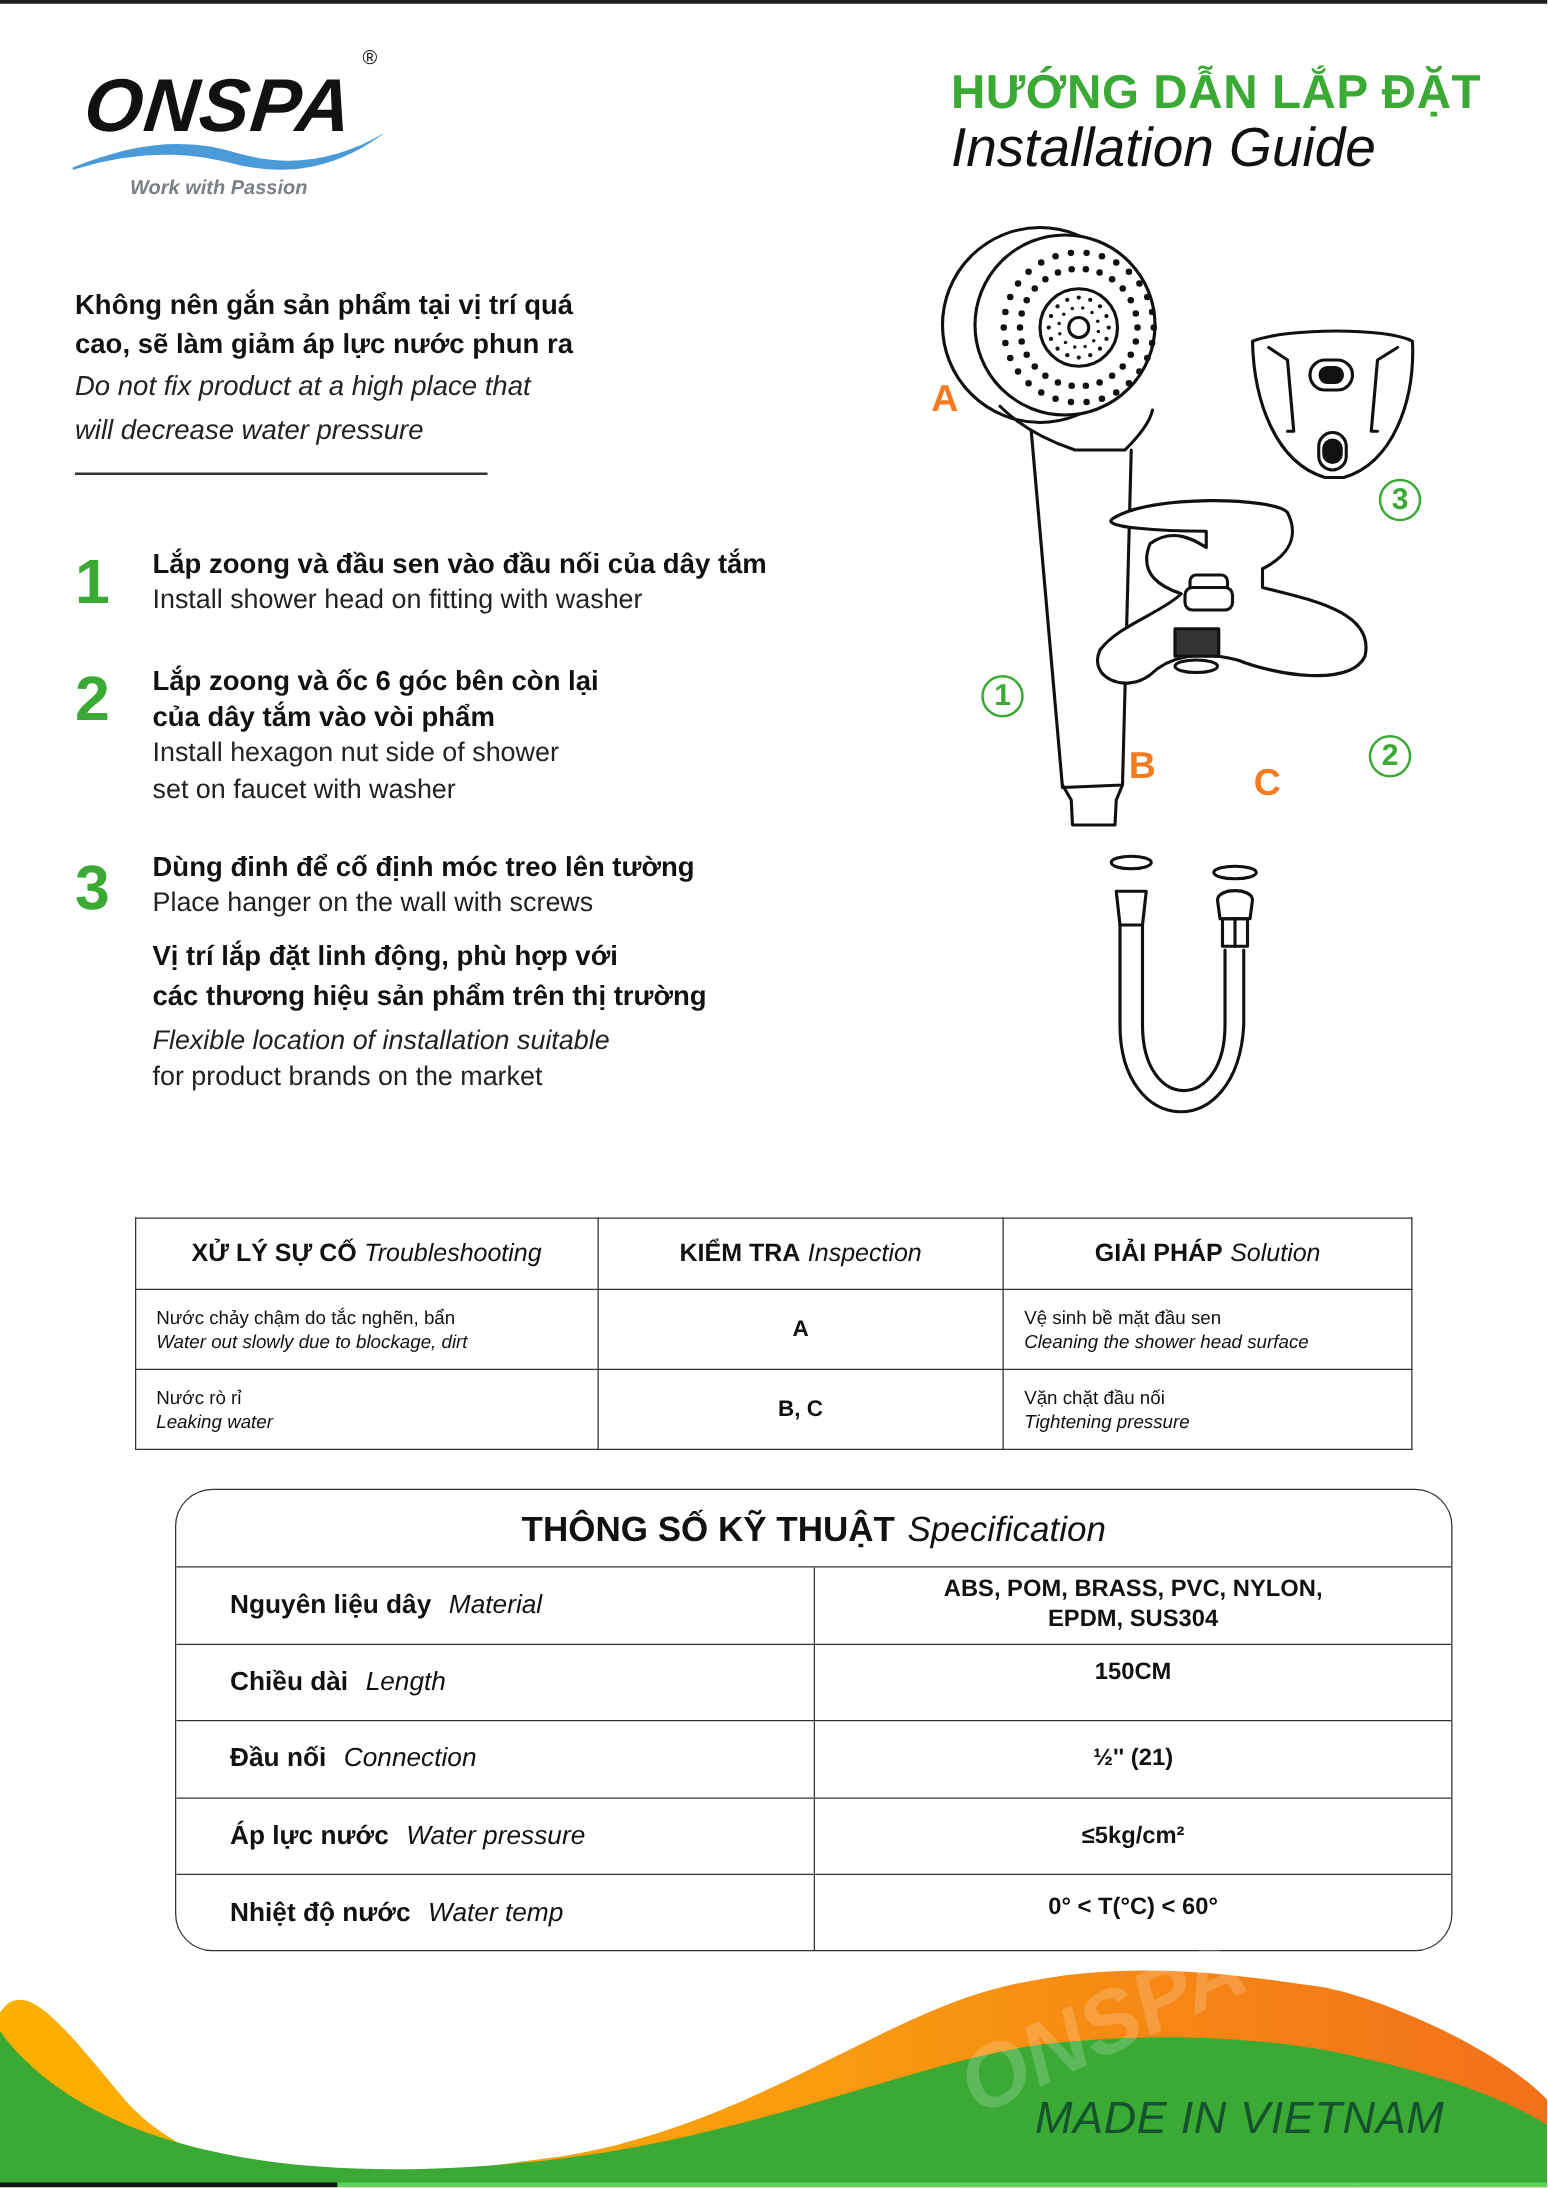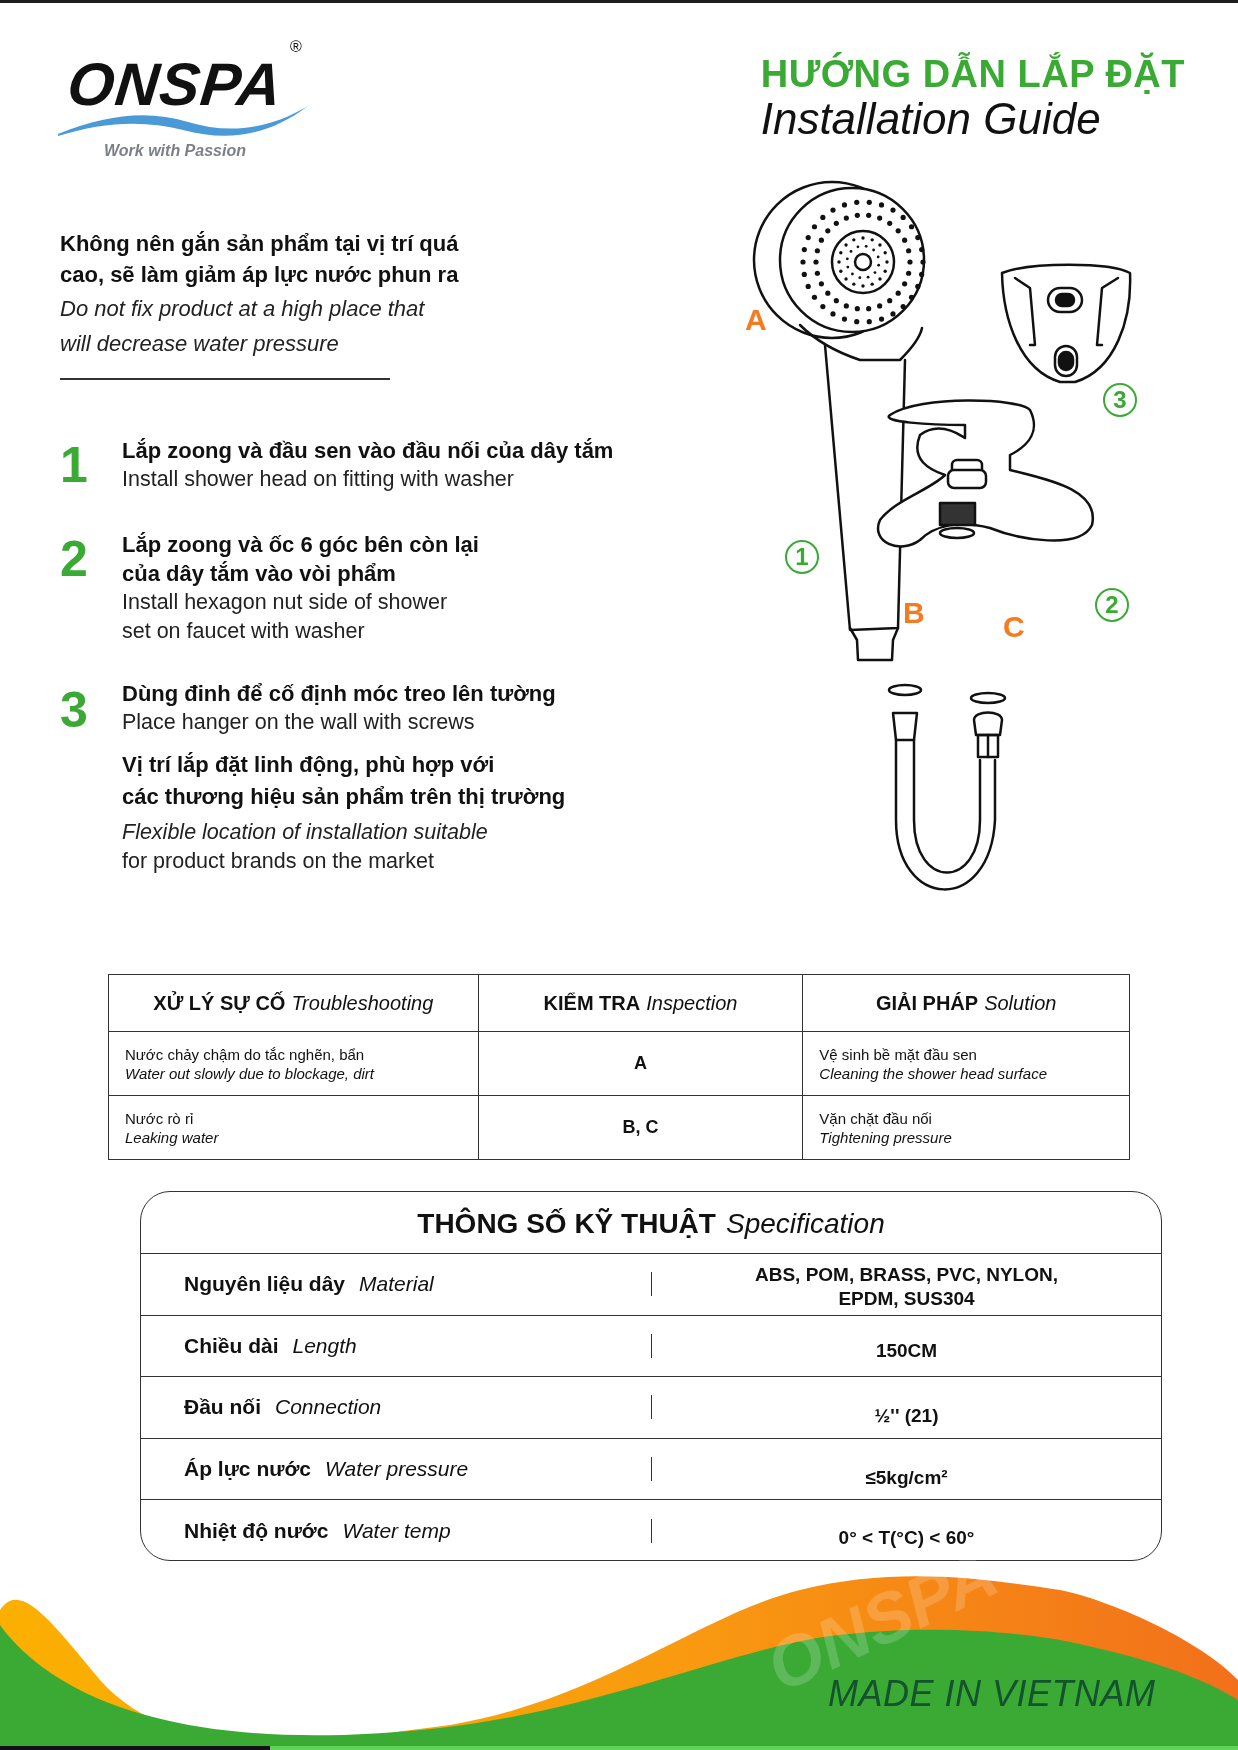--- a/index.html
+++ b/index.html
@@ -60,21 +60,21 @@
   .trouble td.c { text-align: center; font-weight: bold; font-size: 18px; }
   .trouble td i { font-style: italic; }
   .trouble col.c1 { width: 370px; } .trouble col.c2 { width: 325px; } .trouble col.c3 { width: 327px; }
 
   
   .spec { position: absolute; left: 108px; top: 1191px; width: 1022px; height: 370px;
           border: 1.5px solid #333; border-radius: 30px; box-sizing: border-box; overflow: hidden; margin-left: 32px; }
   .spec-head { height: 61px; border-bottom: 1.5px solid #333; text-align: center; line-height: 64px; font-size: 28px; }
   .spec-head b { font-weight: bold; }
   .spec-head i { font-style: italic; margin-left: 10px; font-weight: normal; }
-  .spec-row { display: flex; height: 61.5px; border-bottom: 1.5px solid #333; box-sizing: border-box; align-items: center; }
+  .spec-row { display: flex; height: 61.5px; border-bottom: 1.5px solid #333; box-sizing: border-box; }
   .spec-row:last-child { border-bottom: none; }
   .spec-k { width: 511px; border-right: 1.5px solid #333; padding-left: 43px; font-size: 21px; display: flex; align-items: center; box-sizing: border-box; }
   .spec-k b { font-weight: bold; }
   .spec-k i { font-style: italic; margin-left: 14px; }
   .spec-v { flex: 1; text-align: center; font-weight: bold; font-size: 19px; padding-top: 10px; line-height: 24px; box-sizing: border-box; }
 
   
   .footer { position: absolute; left: 0; top: 1570px; width: 1238px; height: 180px; }
   .footer svg { position: absolute; left: 0; top: 0; }
   .made-in { position: absolute; left: 828px; top: 1673px; font-size: 36px; font-style: italic; color: #14532d; letter-spacing: 0.5px; font-weight: 300; }

